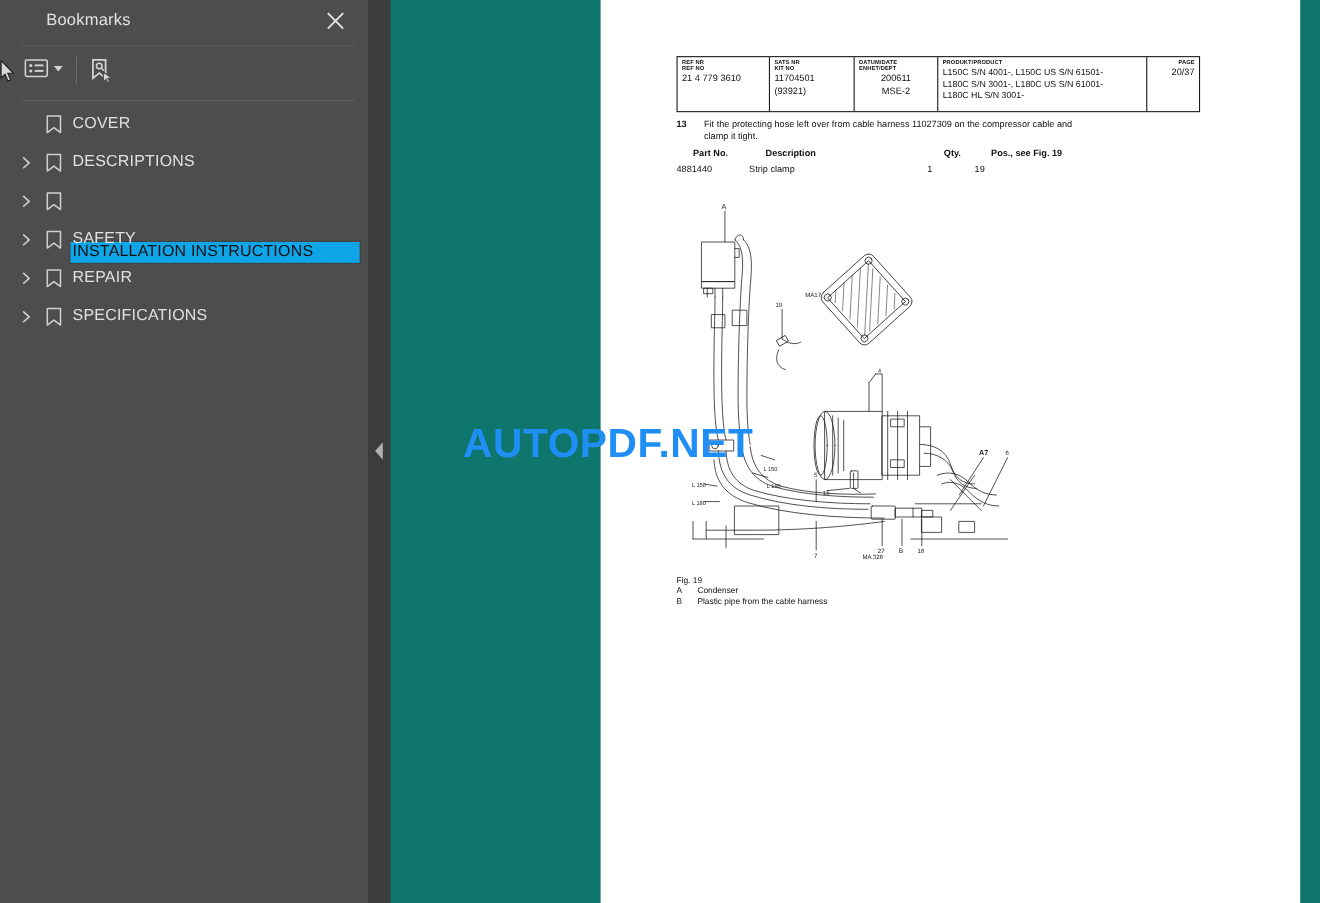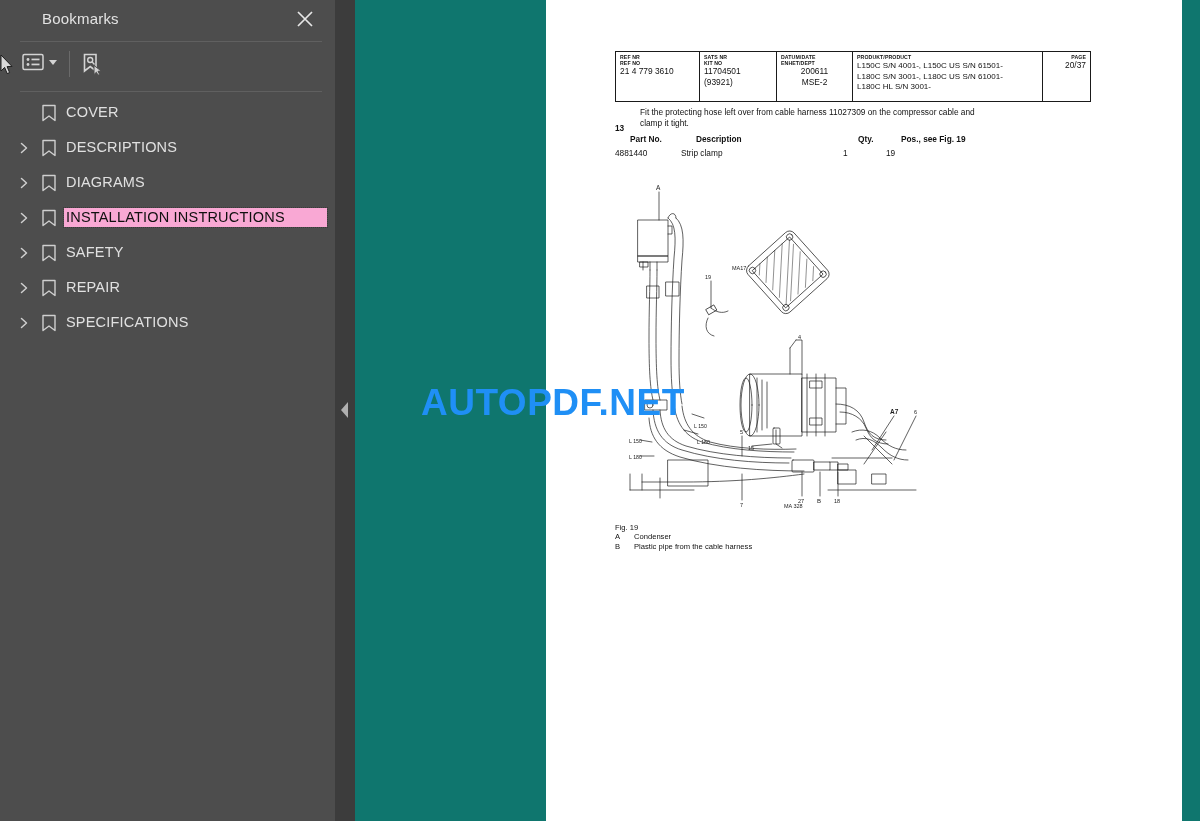--- a/index.html
+++ b/index.html
@@ -106,25 +106,26 @@
     position: absolute;
     left: 64px; top: 8px;
     font-size: 14.5px;
     color: #e0e0e0;
     letter-spacing: .2px;
     white-space: nowrap;
     padding: 1px 2px;
     line-height: 17px;
   }
   .bm-row.selected .bm-label {
-    background: #f9a8d4;
+    background: #0ea5e9;
     color: #101010;
     outline: 1px dotted #3a3a3a;
     min-width: 263px;
     padding-left: 2px;
+    margin-top: 47px;
   }
 
   
   #splitter {
     position: absolute;
     left: 335px; top: 0;
     width: 20px; height: 821px;
     background: #3c3c3c;
     cursor: col-resize;
   }
@@ -188,21 +189,21 @@
   #dt-date .dt-val { text-align: center; }
 
   
   #instr {
     position: absolute;
     left: 69px; top: 107px;
     width: 400px;
   }
   #instr-num {
     position: absolute;
-    left: 0; top: 16px;
+    left: 0; top: 0;
     font-size: 8.3px;
     line-height: 10.5px;
     color: #111;
     font-weight: bold;
   }
   #instr-text {
     position: absolute;
     left: 25px; top: 0;
     width: 350px;
     font-size: 8.3px;
@@ -317,29 +318,20 @@
           <span class="bm-label">COVER</span>
         </div>
         <div class="bm-row">
           <span class="bm-twisty"><svg width="14" height="14" viewBox="0 0 14 14">
               <path d="M4.5 2.5 L9.5 7 L4.5 11.5" fill="none" stroke="#cfcfcf" stroke-width="1.5" stroke-linecap="round" stroke-linejoin="round"></path>
             </svg></span>
           <span class="bm-bmicon"><svg width="16" height="18" viewBox="0 0 16 18">
               <path d="M2 1.5 H14 V16.5 L8 12 L2 16.5 Z" fill="none" stroke="#cfcfcf" stroke-width="1.4" stroke-linejoin="round"></path>
             </svg></span>
           <span class="bm-label">DESCRIPTIONS</span>
-        </div>
-        <div class="bm-row">
-          <span class="bm-twisty"><svg width="14" height="14" viewBox="0 0 14 14">
-              <path d="M4.5 2.5 L9.5 7 L4.5 11.5" fill="none" stroke="#cfcfcf" stroke-width="1.5" stroke-linecap="round" stroke-linejoin="round"></path>
-            </svg></span>
-          <span class="bm-bmicon"><svg width="16" height="18" viewBox="0 0 16 18">
-              <path d="M2 1.5 H14 V16.5 L8 12 L2 16.5 Z" fill="none" stroke="#cfcfcf" stroke-width="1.4" stroke-linejoin="round"></path>
-            </svg></span>
-          <span class="bm-label">DIAGRAMS</span>
         </div>
         <div class="bm-row selected">
           <span class="bm-twisty"><svg width="14" height="14" viewBox="0 0 14 14">
               <path d="M4.5 2.5 L9.5 7 L4.5 11.5" fill="none" stroke="#cfcfcf" stroke-width="1.5" stroke-linecap="round" stroke-linejoin="round"></path>
             </svg></span>
           <span class="bm-bmicon"><svg width="16" height="18" viewBox="0 0 16 18">
               <path d="M2 1.5 H14 V16.5 L8 12 L2 16.5 Z" fill="none" stroke="#cfcfcf" stroke-width="1.4" stroke-linejoin="round"></path>
             </svg></span>
           <span class="bm-label">INSTALLATION INSTRUCTIONS</span>
         </div>

